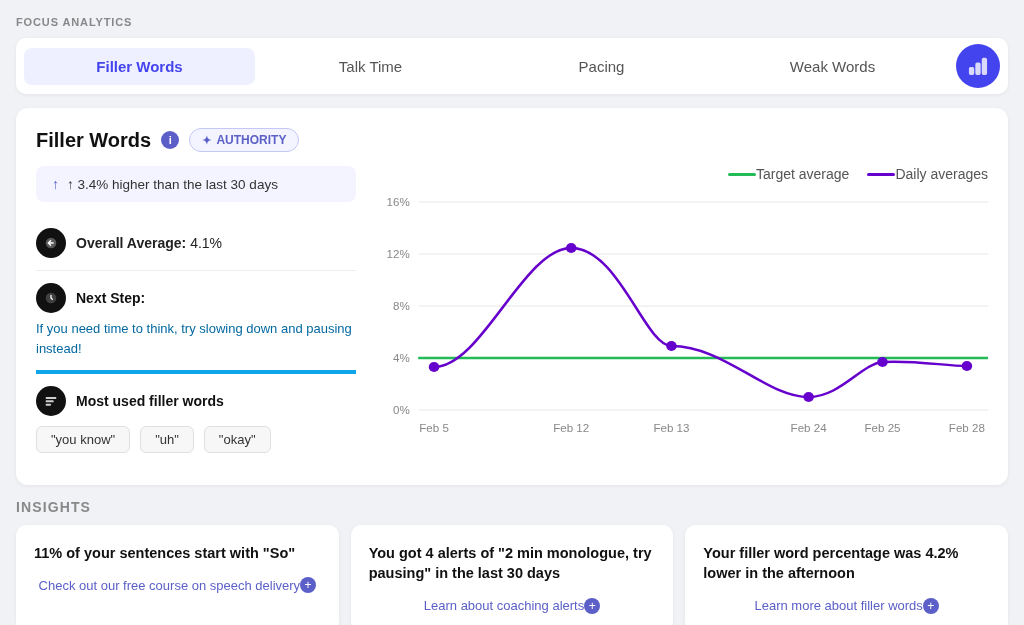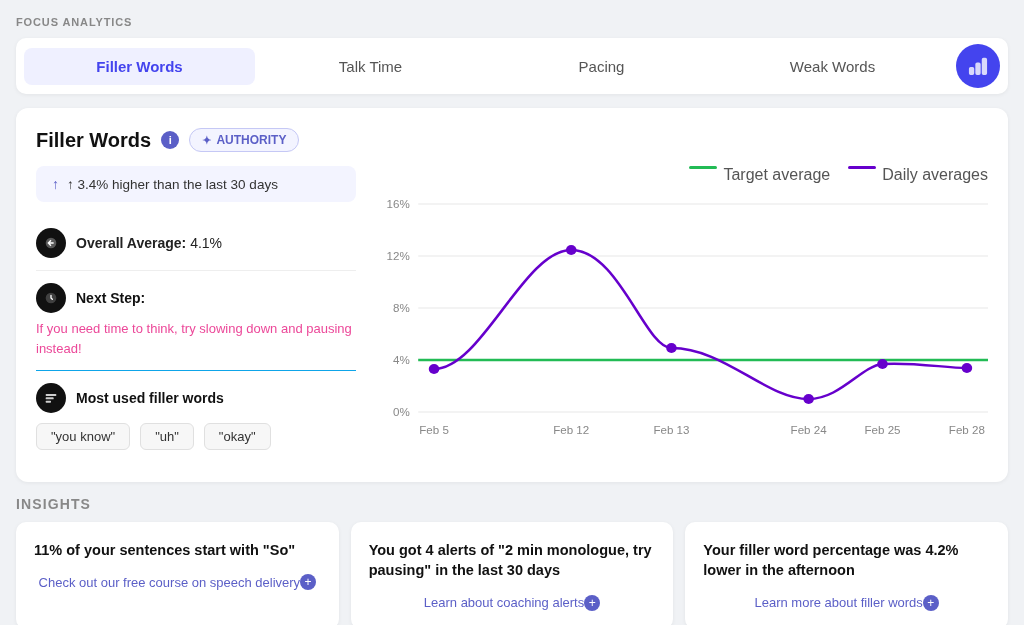--- a/index.html
+++ b/index.html
@@ -179,33 +179,33 @@
     }
 
     .stat-label {
       font-weight: 700;
       color: #111;
       font-size: 14px;
     }
 
     .next-step-section {
       padding: 12px 0;
-      border-bottom: 1px solid #0ea5e9;
+      border-bottom: 4px solid #0ea5e9;
     }
 
     .next-step-header {
       display: flex;
       align-items: center;
       gap: 10px;
       margin-bottom: 6px;
     }
 
     .next-step-text {
       font-size: 13px;
-      color: #ec4899;
+      color: #0369a1;
       line-height: 1.5;
     }
 
     .filler-words-section {
       padding: 12px 0;
     }
 
     .filler-words-header {
       display: flex;
       align-items: center;
@@ -236,22 +236,23 @@
 
     .chart-legend {
       display: flex;
       gap: 18px;
       justify-content: flex-end;
       margin-bottom: 10px;
     }
 
     .legend-item {
       display: flex;
-      gap: 6px;
-      font-size: 16px;
+      align-items: center;
+      gap: 0;
+      font-size: 14px;
       color: #555;
     }
 
     .legend-line {
       width: 28px;
       height: 3px;
       border-radius: 2px;
     }
 
     .chart-container {

